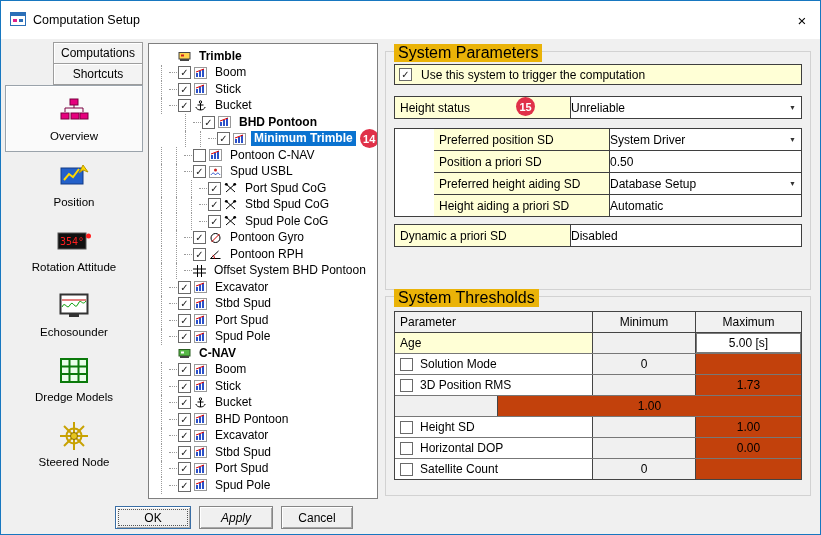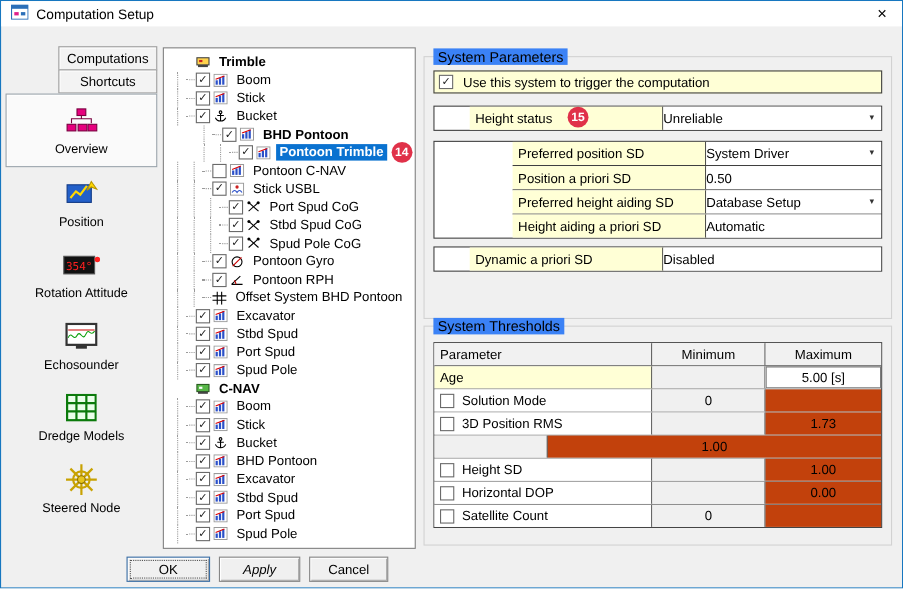--- a/index.html
+++ b/index.html
@@ -1,19 +1,19 @@
 <!DOCTYPE html>
 <html style="--dlgborder: #1777c0; --sel: #0a72d0; --badge: #e03149; --yellow: #ffffd6;"><head>
 <meta charset="utf-8">
 <style>
   html,body{margin:0;padding:0;}
   body{width:821px;height:535px;font-family:"Liberation Sans",sans-serif;font-size:12px;color:#000;background:#fff;}
   .dialog{position:relative;width:821px;height:535px;box-sizing:border-box;border:1px solid var(--dlgborder,#1777c0);background:#f0f0f0;overflow:hidden;}
   
-  .titlebar{position:absolute;top:0;left:0;right:0;height:23px;background:#fff;display:flex;align-items:center;padding-left:9px;}
+  .titlebar{position:absolute;top:0;left:0;right:0;height:38px;background:#fff;display:flex;align-items:center;padding-left:9px;}
   .title-text{margin-left:7px;font-size:12.5px;}
   .close-btn{margin-left:auto;width:36px;height:30px;display:flex;align-items:center;justify-content:center;font-size:15px;cursor:default;}
   
   .sidebar-tabs{position:absolute;left:4px;top:41px;width:138px;}
   .tab{height:20px;border:1px solid #9d9d9d;background:#f3f3f3;box-shadow:inset 1px 1px 0 #fff;display:flex;align-items:center;justify-content:center;margin-bottom:-1px;font-size:12px;margin-left:48px;}
   .sidebar-items{position:absolute;left:4px;top:84px;width:138px;}
   .side-item{height:65px;display:flex;flex-direction:column;align-items:center;justify-content:center;gap:5px;font-size:11.5px;text-align:center;}
   .side-item.selected{border:1px solid #9aa3ab;background:#fafafa;box-shadow:inset 1px 1px 0 #fff;}
   .sicon{display:flex;align-items:center;justify-content:flex-end;height:30px;}
   
@@ -23,29 +23,29 @@
   .guide{width:15px;height:16.5px;position:relative;flex:none;}
   .guide::before{content:"";position:absolute;left:7px;top:0;bottom:0;border-left:1px dotted #9a9a9a;}
   .dash{width:8px;border-top:1px dotted #9a9a9a;flex:none;margin-right:1px;}
   .cb{width:13px;height:13px;box-sizing:border-box;border:1px solid #6a6a6a;background:#fff;font-size:10px;line-height:11px;text-align:center;color:#1a1a1a;margin-right:3px;flex:none;font-weight:normal;}
   .ticon{width:15px;height:13px;margin-right:3px;flex:none;display:flex;align-items:center;}
   .tlabel{padding:0 3px;line-height:15px;}
   .tlabel.sel{background:var(--sel,#0a72d0);color:#fff;font-weight:bold;}
   .badge{width:19px;height:19px;border-radius:50%;background:var(--badge,#e03149);color:#fff;font-weight:bold;font-size:11px;display:flex;align-items:center;justify-content:center;margin-left:4px;flex:none;}
   
   .groupbox{position:absolute;border:1px solid #d2d2d2;background:#f0f0f0;}
-  .gb-title{position:absolute;top:-8px;left:8px;background:#3b82f6;padding:0 4px;font-size:13px;}
+  .gb-title{position:absolute;top:-8px;left:8px;background:#eab308;padding:0 4px;font-size:16px;}
   #gb-params{left:384px;top:50px;width:424px;height:237px;}
   #gb-thresholds{left:384px;top:295px;width:424px;height:198px;}
   .trigger-row{position:absolute;left:8px;right:8px;top:12px;height:21px;box-sizing:border-box;background:var(--yellow,#ffffd6);border:1px solid #3f3f3f;display:flex;align-items:center;gap:6px;padding-left:4px;}
   .pgroup{position:absolute;left:8px;right:8px;border:1px solid #3f3f3f;background:#fff;}
   .g-hs{top:44px;}
   .g-2{top:76px;padding-left:39px;}
   .g-3{top:172px;}
-  .prow{display:flex;height:21px;margin-left:32px;}
+  .prow{display:flex;height:21px;}
   .prow + .prow{border-top:1px solid #3f3f3f;}
   .plabel{width:176px;flex:none;box-sizing:border-box;background:var(--yellow,#ffffd6);border-right:1px solid #3f3f3f;display:flex;align-items:center;padding-left:5px;}
   .pvalue{flex:1;background:#fff;display:flex;align-items:center;justify-content:flex-start;position:relative;}
   .pvalue .arrow{position:absolute;right:5px;font-size:7px;color:#333;}
   .badge-abs{position:absolute;left:126px;top:45px;z-index:5;}
   
   .th-table{position:absolute;left:8px;right:8px;top:14px;border:1px solid #444;background:#fff;}
   .th-header{display:flex;height:20px;background:#f1f1f1;border-bottom:1px solid #444;}
   .thc{box-sizing:border-box;border-right:1px solid #444;display:flex;align-items:center;}
   .thc:last-child{border-right:none;}
@@ -232,21 +232,21 @@
         <span class="cb">✓</span>
         <span class="ticon">
           <svg width="13" height="12">
             <rect x="0.5" y="0.5" width="12" height="11" fill="#fff" stroke="#999"></rect>
             <rect x="2" y="6" width="2" height="4" fill="#2b50c8"></rect>
             <rect x="5" y="4" width="2" height="6" fill="#2b50c8"></rect>
             <rect x="8" y="2" width="2" height="8" fill="#2b50c8"></rect>
             <path d="M2 5l8-3" stroke="#d00" fill="none"></path>
           </svg>
         </span>
-        <span class="tlabel sel">Pontoon Trimble</span>
+        <span class="tlabel sel">Minimum Trimble</span>
         <span class="badge">14</span>
       </div>
       <div class="trow">
         <span class="guide"></span>
         <span class="guide"></span>
         <span class="dash"></span>
         <span class="cb"></span>
         <span class="ticon">
           <svg width="13" height="12">
             <rect x="0.5" y="0.5" width="12" height="11" fill="#fff" stroke="#999"></rect>
@@ -263,21 +263,21 @@
         <span class="guide"></span>
         <span class="dash"></span>
         <span class="cb">✓</span>
         <span class="ticon">
           <svg width="13" height="12">
             <rect x="0.5" y="0.5" width="12" height="11" fill="#fff" stroke="#999"></rect>
             <circle cx="6.5" cy="4" r="1.5" fill="#cc2020"></circle>
             <path d="M2 9c1.5-2.5 3-2.5 4.5 0 1.5-2.5 3-2.5 4.5 0" stroke="#2b50c8" fill="none"></path>
           </svg>
         </span>
-        <span class="tlabel">Stick USBL</span>
+        <span class="tlabel">Spud USBL</span>
       </div>
       <div class="trow">
         <span class="guide"></span>
         <span class="guide"></span>
         <span class="guide"></span>
         <span class="dash"></span>
         <span class="cb">✓</span>
         <span class="ticon">
           <svg width="13" height="12">
             <line x1="2" y1="2" x2="11" y2="10" stroke="#000"></line>

